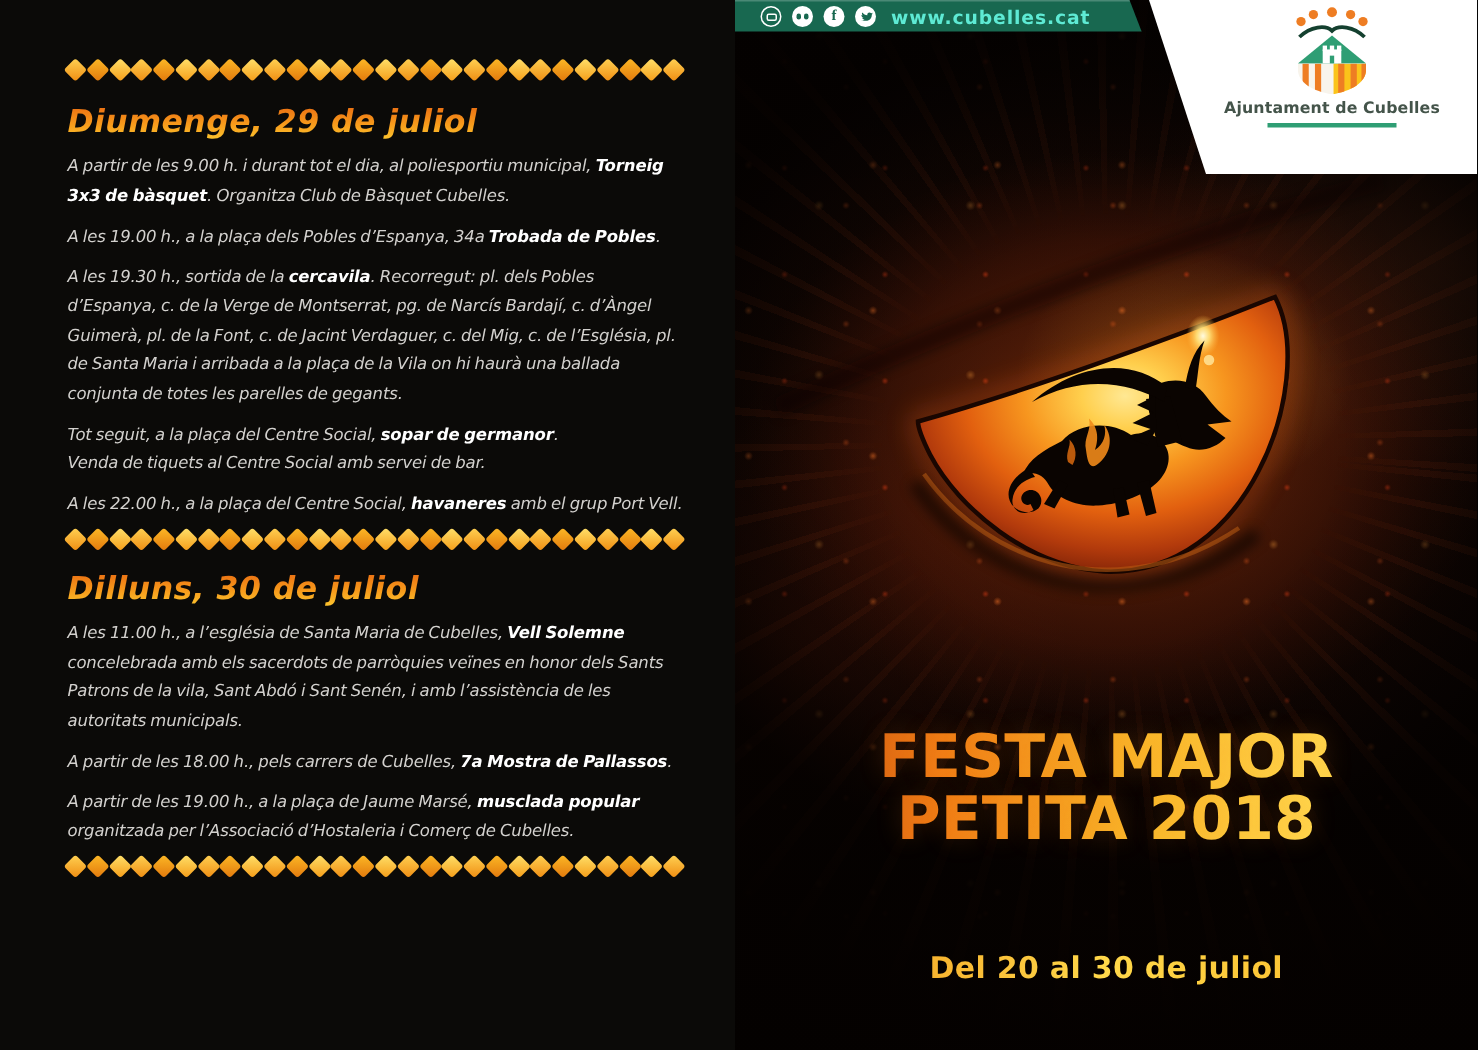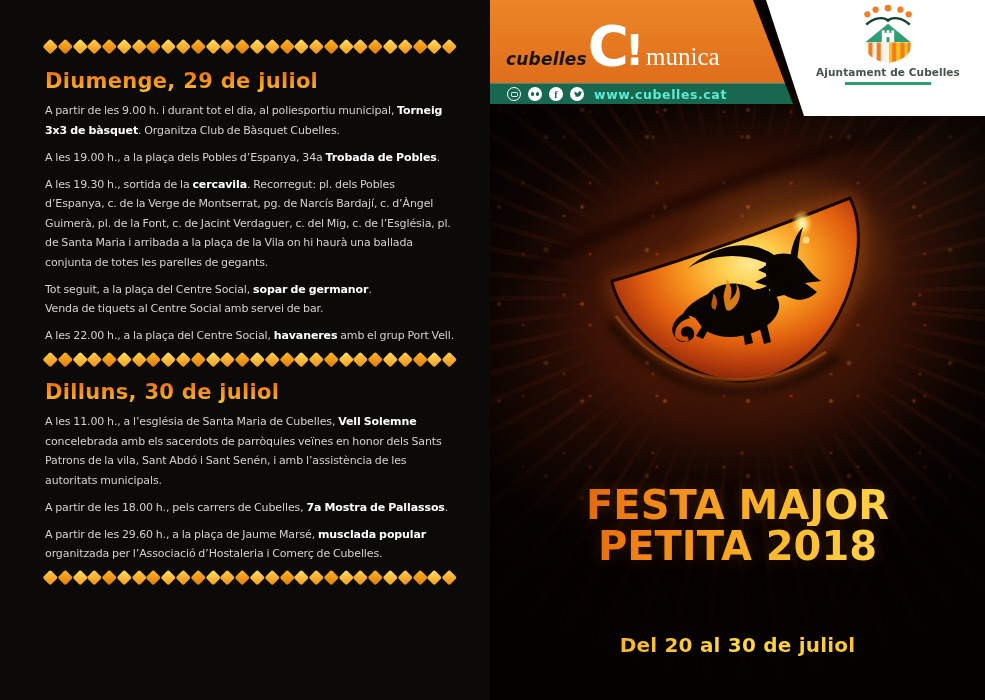--- a/index.html
+++ b/index.html
@@ -5,21 +5,21 @@
   * { box-sizing: border-box; }
   html,body { margin:0; padding:0; background:#000; }
   .flyer {
     position:relative; width:985px; height:700px; overflow:hidden;
     background:#0b0a08; font-family:"DejaVu Sans", sans-serif;
   }
 
   
   .left-panel {
     position:absolute; left:0; top:0; width:490px; height:564px;
-    background:#0b0a08; padding:40px 18px 0 45px;
+    background:#0b0a08; padding:40px 18px 0 45px;font-style:italic;
   }
   .diamond-row {
     display:flex; justify-content:space-between; align-items:center;
     width:410px; height:13px; overflow:visible;
   }
   .diamond { width:10.5px; height:10.5px; border-radius:2px; transform:rotate(45deg); flex:0 0 auto; }
   .dv0 { background:linear-gradient(135deg,#ffd153,#ef8d12); }
   .dv1 { background:linear-gradient(135deg,#fcb826,#e2790c); }
   .dv2 { background:linear-gradient(135deg,#ffe06a,#f59d18); }
 
@@ -208,21 +208,21 @@
         <span class="diamond dv1"></span>
         <span class="diamond dv2"></span>
         <span class="diamond dv0"></span>
       </div>
 
     <section>
       <h2 class="day-heading">Dilluns, 30 de juliol</h2>
       <div class="events">
           <p><span>A les 11.00 h., a l’església de Santa Maria de Cubelles, </span><strong>Vell Solemne</strong><span> concelebrada amb els sacerdots de parròquies veïnes en honor dels Sants Patrons de la vila, Sant Abdó i Sant Senén, i amb l’assistència de les autoritats municipals.</span></p>
           <p><span>A partir de les 18.00 h., pels carrers de Cubelles, </span><strong>7a Mostra de Pallassos</strong><span>.</span></p>
-          <p><span>A partir de les 29.60 h., a la plaça de Jaume Marsé, </span><strong>musclada popular</strong><span> organitzada per l’Associació d’Hostaleria i Comerç de Cubelles.</span></p>
+          <p><span>A partir de les 19.00 h., a la plaça de Jaume Marsé, </span><strong>musclada popular</strong><span> organitzada per l’Associació d’Hostaleria i Comerç de Cubelles.</span></p>
         </div>
     </section>
 
     <div class="diamond-row">
         <span class="diamond dv0"></span>
         <span class="diamond dv1"></span>
         <span class="diamond dv2"></span>
         <span class="diamond dv0"></span>
         <span class="diamond dv1"></span>
         <span class="diamond dv2"></span>
@@ -306,28 +306,20 @@
         <path d="M44 84 C42 78 46 74 45 69 C50 74 50 81 47 86 Z" fill="#d96a0e" opacity="0.85"></path>
       </g>
 
       <path d="M126 316 C170 378 258 404 336 352" stroke="#b85a12" stroke-width="3" fill="none" opacity="0.6"></path>
       <path d="M120 322 C168 392 266 418 348 356" stroke="#000000" stroke-width="9" fill="none" opacity="0.55" filter="url(#blur4)"></path>
     </svg>
 
     <div class="vignette"></div>
 
     <div class="banner-stack">
-      <div class="banner-orange">
-        <div class="logo-row">
-          <span class="logo-prefix">cubelles</span>
-            <span class="logo-big">C</span>
-            <span class="logo-bang">!</span>
-            <span class="logo-suffix">munica</span>
-        </div>
-      </div>
       <div class="banner-green">
         <div class="social-icons">
           <span class="icon icon-youtube">
               <span class="yt-screen"></span>
             </span>
           <span class="icon">
               <span class="flickr-dot"></span>
               <span class="flickr-dot"></span>
             </span>
           <span class="icon">

